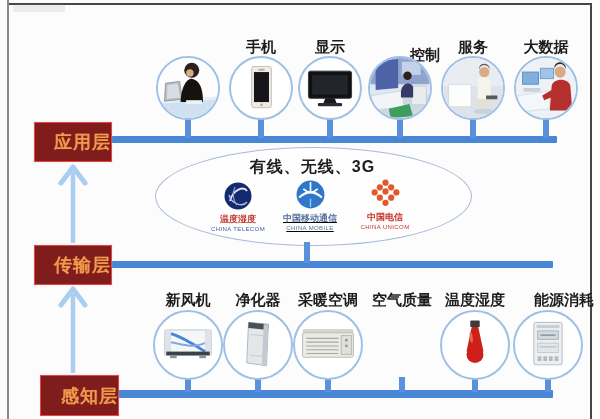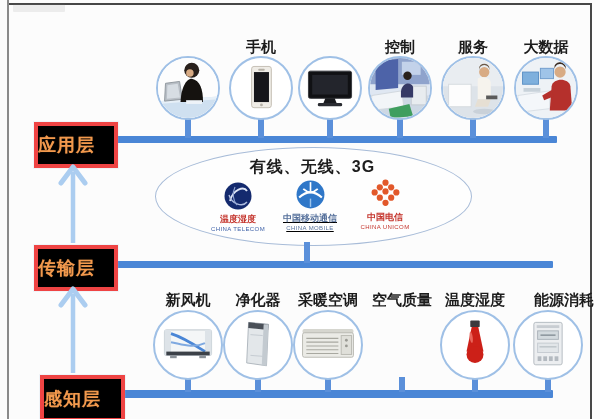--- a/index.html
+++ b/index.html
@@ -10,21 +10,21 @@
   .abs{position:absolute;}
   
   .frame-left{left:7px;top:0;width:2px;height:419px;background:#8a8a8a;}
   .frame-top{left:9px;top:3px;width:583px;height:2px;background:#474747;}
   .frame-right{left:590px;top:3px;width:2px;height:416px;background:#474747;}
   .watermark{left:13px;top:4px;width:52px;height:8px;background:rgba(120,120,120,.12);border-radius:1px;}
   
   .bus{background:#4a86d6;border-radius:1px;}
   .stub{background:#5b90da;}
   
-  .layer-box{background:#000000;border:4px solid #ef4444;display:flex;align-items:center;justify-content:flex-start;box-shadow:0 0 0 1px rgba(169,199,230,.15);}
+  .layer-box{background:#7f1d1d;border:1px solid #ef4444;display:flex;align-items:center;justify-content:flex-end;box-shadow:0 0 0 1px rgba(169,199,230,.15);}
   .layer-label{color:#f2994d;font-weight:bold;font-size:18px;letter-spacing:1px;text-shadow:0 0 1px rgba(242,153,77,.4);}
   
   .node-label{font-weight:bold;font-size:15px;color:#1c1c1c;text-align:center;white-space:nowrap;}
   .circle{border-radius:50%;background:#fff;border:2px solid #9fc0e6;overflow:hidden;display:flex;align-items:center;justify-content:center;box-sizing:border-box;}
   .circle svg{display:block;}
   
   .net-ellipse{border:1.5px solid #a8bcd8;border-radius:50%;background:#fefefe;}
   .net-title{font-weight:bold;font-size:16px;color:#1d1d1d;text-align:center;letter-spacing:1px;}
   .carrier{display:flex;flex-direction:column;align-items:center;}
   .carrier-name{font-size:9px;font-weight:bold;color:#c4342c;white-space:nowrap;margin-top:2px;}
@@ -60,21 +60,22 @@
   <svg class="abs" style="left:57px;top:162px;" width="32" height="82">
     <line x1="16" y1="10" x2="16" y2="81" stroke="#abcdf0" stroke-width="4.5"></line>
     <polyline points="4,21 16,5 28,21" fill="none" stroke="#abcdf0" stroke-width="5" stroke-linecap="round" stroke-linejoin="round"></polyline>
   </svg>
   <svg class="abs" style="left:57px;top:284px;" width="32" height="90">
     <line x1="16" y1="10" x2="16" y2="89" stroke="#abcdf0" stroke-width="4.5"></line>
     <polyline points="4,21 16,5 28,21" fill="none" stroke="#abcdf0" stroke-width="5" stroke-linecap="round" stroke-linejoin="round"></polyline>
   </svg>
 
   <div class="abs node-label" style="left:221px;top:38px;width:80px;">手机</div>
-  <div class="abs node-label" style="left:360px;top:38px;width:80px;">控制</div>
+  <div class="abs node-label" style="left:290px;top:38px;width:80px;">显示</div>
+  <div class="abs node-label" style="left:360px;top:46px;width:80px;text-align:right;">控制</div>
   <div class="abs node-label" style="left:433px;top:38px;width:80px;">服务</div>
   <div class="abs node-label" style="left:506px;top:38px;width:80px;">大数据</div>
 
   <div class="abs stub" style="left:185px;top:118px;width:6px;height:20px;"></div>
   <div class="abs stub" style="left:258px;top:118px;width:6px;height:20px;"></div>
   <div class="abs stub" style="left:327px;top:118px;width:6px;height:20px;"></div>
   <div class="abs stub" style="left:397px;top:118px;width:6px;height:20px;"></div>
   <div class="abs stub" style="left:470px;top:118px;width:6px;height:20px;"></div>
   <div class="abs stub" style="left:543px;top:118px;width:6px;height:20px;"></div>
 

